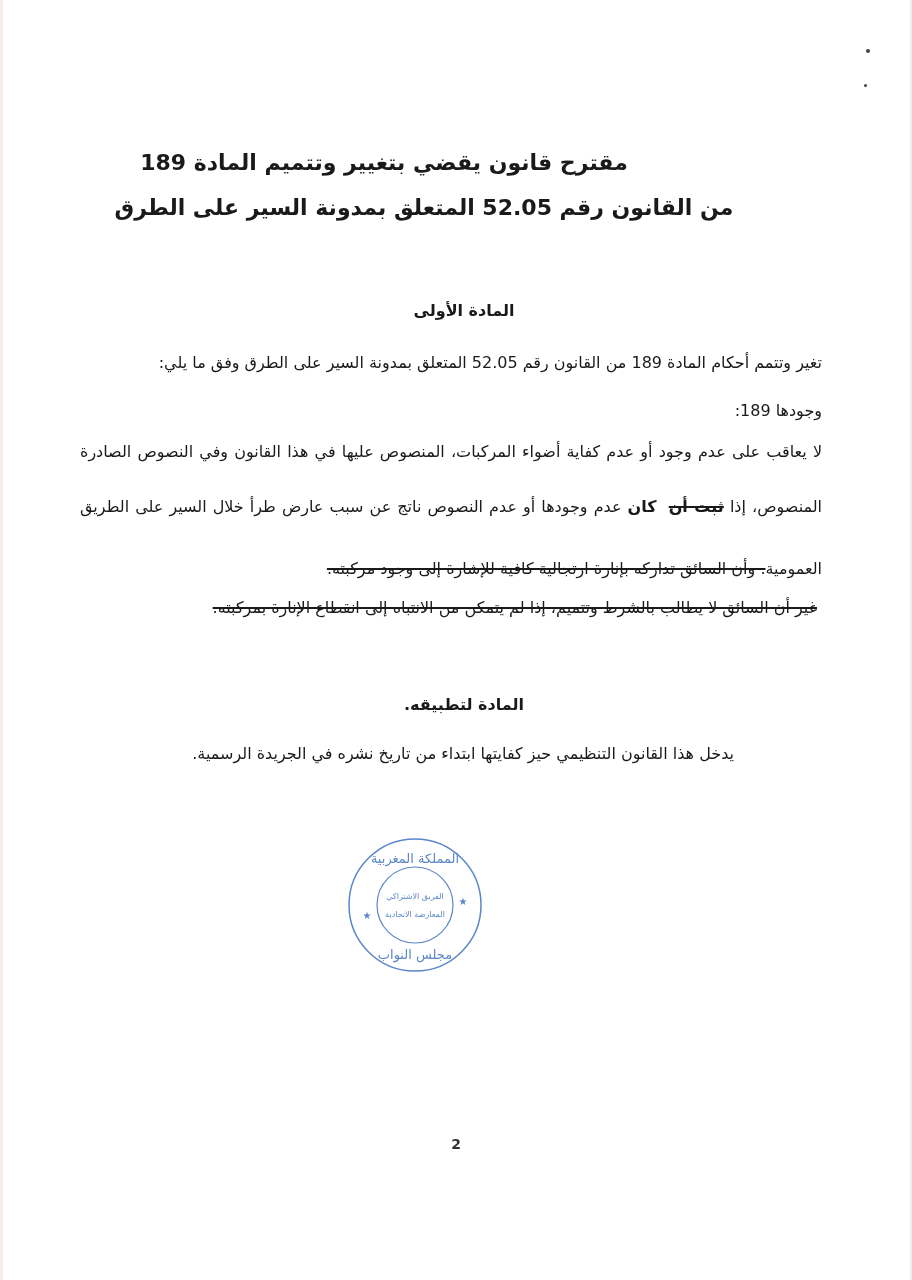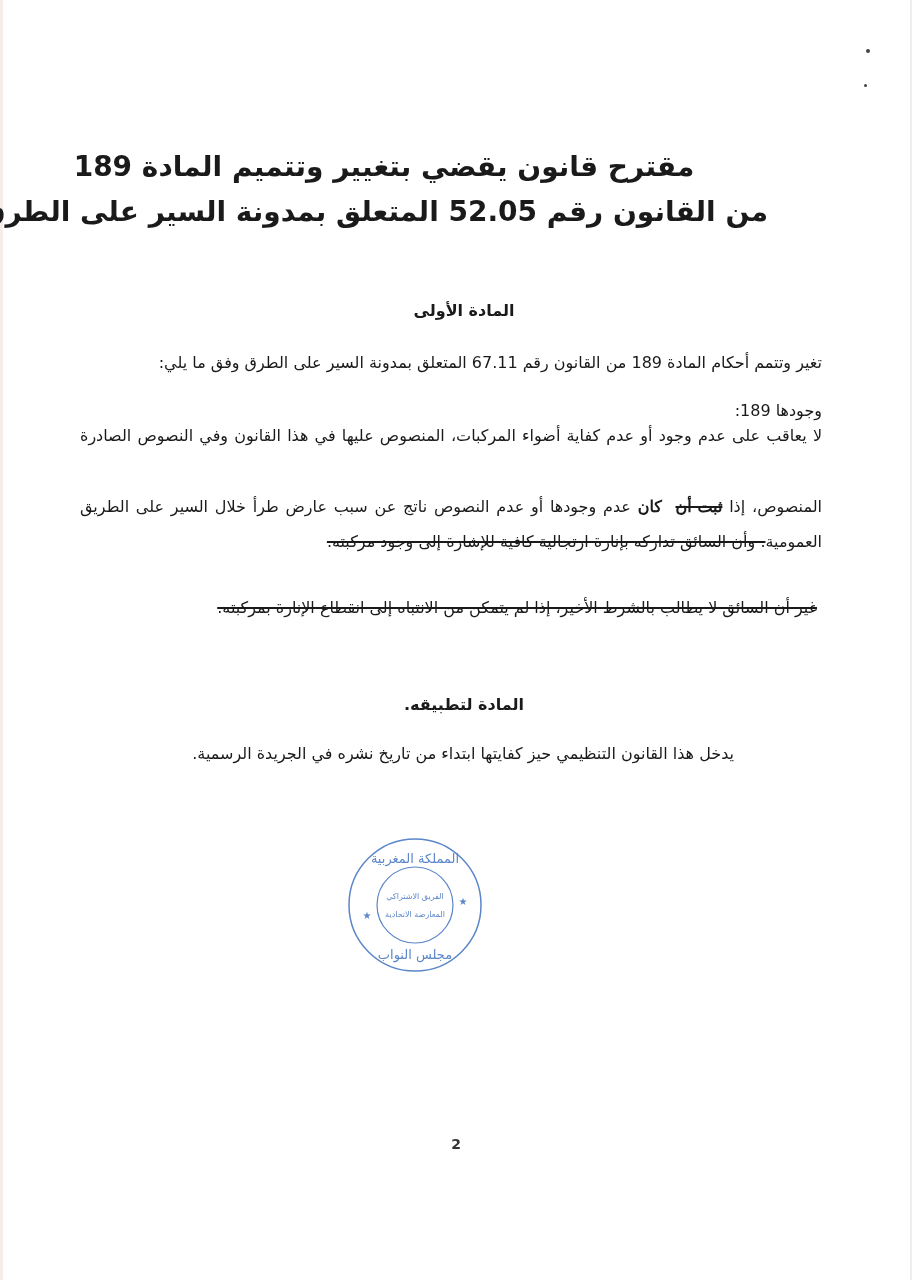--- a/index.html
+++ b/index.html
@@ -4,51 +4,51 @@
   <style>
     html, body { margin: 0; padding: 0; }
     body {
       width: 912px; height: 1280px; background: #ffffff; position: relative; overflow: hidden;
       font-family: "DejaVu Sans", sans-serif; color: #1a1a1a;
     }
     .edge-left { position: absolute; left: 0; top: 0; width: 3px; height: 1280px; background: #f6ece8; }
     .edge-right { position: absolute; right: 0; top: 0; width: 2px; height: 1280px; background: #ededed; }
     .dot { position: absolute; width: 4px; height: 4px; border-radius: 50%; background: #444; }
     .line { position: absolute; right: 90px; white-space: nowrap; direction: rtl; text-align: right; }
-    .title { font-weight: bold; font-size: 28px; right: auto; left: 0; width: 768px; text-align: center; }
+    .title { font-weight: bold; font-size: 22px; right: auto; left: 0; width: 768px; text-align: center; }
     .heading { font-weight: bold; font-size: 16px; right: auto; left: 8px; width: 912px; text-align: center; }
     .body { font-size: 16px; }
     .justify { left: 80px; right: 90px; text-align: justify; text-align-last: justify; }
     .strike { text-decoration: line-through; text-decoration-thickness: 1.5px; }
-    .bold { font-weight: bold; font-family: Liberation Serif, serif; }
+    .bold { font-weight: bold; }
     .pagenum { position: absolute; left: 0; width: 912px; top: 1136px; text-align: center; font-size: 14px; font-weight: bold; color: #333; }
     .stamp { position: absolute; left: 345px; top: 835px; width: 140px; height: 140px; }
   </style>
 </head>
 <body>
 
 <div class="edge-left"></div>
 <div class="edge-right"></div>
 <div class="dot" style="left:866px; top:49px;"></div>
 <div class="dot" style="left:864px; top:84px; width:3px; height:3px;"></div>
 
 <div class="line title" style="top:150px;">مقترح قانون يقضي بتغيير وتتميم المادة 189</div>
-<div class="line title" style="top:195px;">من القانون رقم 52.05 المتعلق بمدونة السير على الطرق</div>
+<div class="line title" style="top:195px;margin-left:40px;">من القانون رقم 52.05 المتعلق بمدونة السير على الطرق</div>
 
 <div class="line heading" style="top:301px;">المادة الأولى</div>
-<div class="line body" style="top:353px;">تغير وتتمم أحكام المادة 189 من القانون رقم 67.11 المتعلق بمدونة السير على الطرق وفق ما يلي:</div>
+<div class="line body" style="top:353px;">تغير وتتمم أحكام المادة 189 من القانون رقم 52.05 المتعلق بمدونة السير على الطرق وفق ما يلي:</div>
 <div class="line body" style="top:401px;">وجودها 189:</div>
 
-<div class="line body justify" style="top:426px;">لا يعاقب على عدم وجود أو عدم كفاية أضواء المركبات، المنصوص عليها في هذا القانون وفي النصوص الصادرة</div>
+<div class="line body justify" style="top:442px;">لا يعاقب على عدم وجود أو عدم كفاية أضواء المركبات، المنصوص عليها في هذا القانون وفي النصوص الصادرة</div>
 
 <div class="line body justify" style="top:497px;"><span>المنصوص، إذا </span><span class="strike bold">ثبت أن</span>&nbsp;&nbsp;<span class="bold">كان</span><span> عدم وجودها أو عدم النصوص ناتج عن سبب عارض طرأ خلال السير على الطريق</span></div>
 
-<div class="line body" style="top:532px;"><span>العمومية</span><span class="strike">. وأن السائق تداركه بإنارة ارتجالية كافية للإشارة إلى وجود مركبته.</span></div>
+<div class="line body" style="top:559px;"><span>العمومية</span><span class="strike">. وأن السائق تداركه بإنارة ارتجالية كافية للإشارة إلى وجود مركبته.</span></div>
 
-<div class="line body strike" style="top:598px; right:95px;">غير أن السائق لا يطالب بالشرط الأخير، إذا لم يتمكن من الانتباه إلى انقطاع الإنارة بمركبته.</div>
+<div class="line body strike" style="top:598px; right:95px;">غير أن السائق لا يطالب بالشرط وتتميم، إذا لم يتمكن من الانتباه إلى انقطاع الإنارة بمركبته.</div>
 
 <div class="line heading" style="top:695px;">المادة لتطبيقه.</div>
 <div class="line body" style="top:744px; right:178px;">يدخل هذا القانون التنظيمي حيز كفايتها ابتداء من تاريخ نشره في الجريدة الرسمية.</div>
 
 <svg class="stamp" viewBox="0 0 140 140">
   <circle cx="70" cy="70" r="66" fill="none" stroke="#5b86c9" stroke-width="1.5"></circle>
   <circle cx="70" cy="70" r="38" fill="none" stroke="#5b86c9" stroke-width="1.2"></circle>
   <text x="70" y="28" text-anchor="middle" font-size="13" fill="#5b86c9" font-family="DejaVu Sans, sans-serif">المملكة المغربية</text>
   <text x="70" y="64" text-anchor="middle" font-size="8" fill="#5b86c9" font-family="DejaVu Sans, sans-serif">الفريق الاشتراكي</text>
   <text x="70" y="82" text-anchor="middle" font-size="8" fill="#5b86c9" font-family="DejaVu Sans, sans-serif">المعارضة الاتحادية</text>

